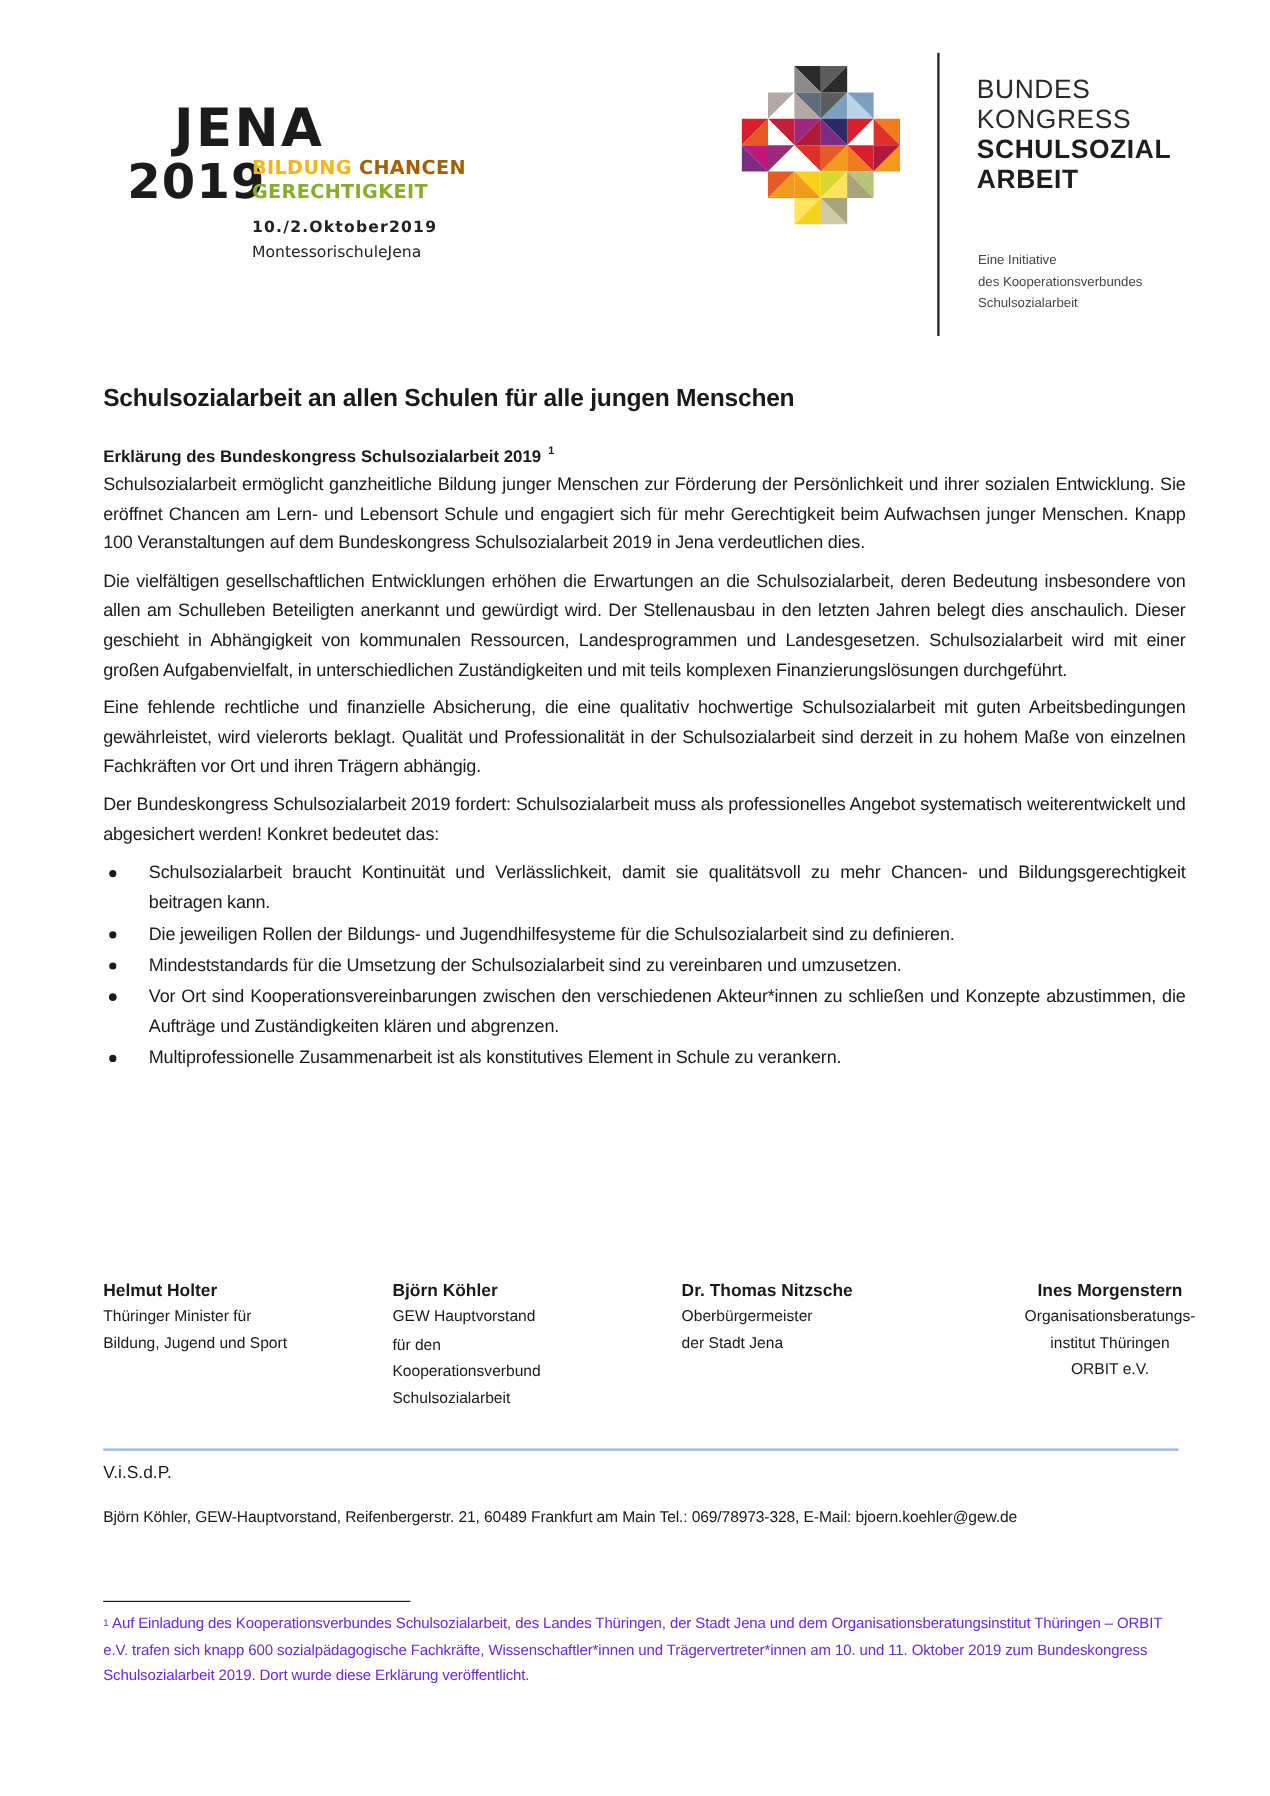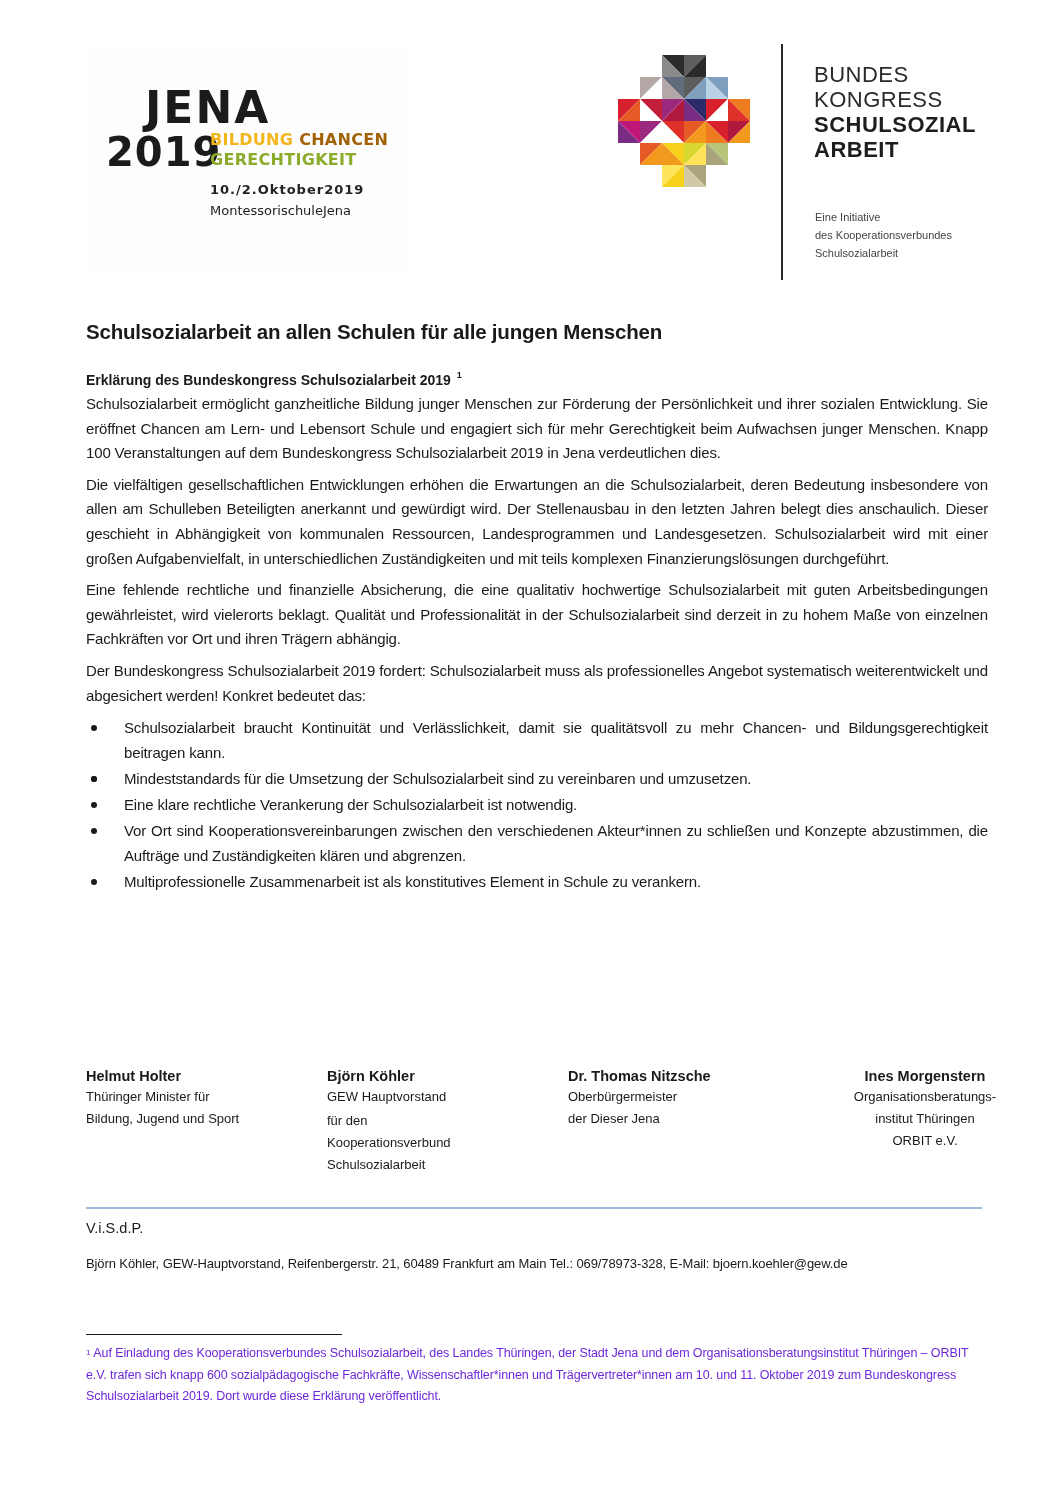--- a/index.html
+++ b/index.html
@@ -145,23 +145,23 @@
   <div class="subtitle">
     <span>Erklärung des Bundeskongress Schulsozialarbeit 2019</span>
     <sup>1</sup>
   </div>
   <p class="para p1">Schulsozialarbeit ermöglicht ganzheitliche Bildung junger Menschen zur Förderung der Persönlichkeit und ihrer sozialen Entwicklung. Sie eröffnet Chancen am Lern- und Lebensort Schule und engagiert sich für mehr Gerechtigkeit beim Aufwachsen junger Menschen. Knapp 100 Veranstaltungen auf dem Bundeskongress Schulsozialarbeit 2019 in Jena verdeutlichen dies.</p>
   <p class="para p-gap">Die vielfältigen gesellschaftlichen Entwicklungen erhöhen die Erwartungen an die Schulsozialarbeit, deren Bedeutung insbesondere von allen am Schulleben Beteiligten anerkannt und gewürdigt wird. Der Stellenausbau in den letzten Jahren belegt dies anschaulich. Dieser geschieht in Abhängigkeit von kommunalen Ressourcen, Landesprogrammen und Landesgesetzen. Schulsozialarbeit wird mit einer großen Aufgabenvielfalt, in unterschiedlichen Zuständigkeiten und mit teils komplexen Finanzierungslösungen durchgeführt.</p>
   <p class="para p-gap">Eine fehlende rechtliche und finanzielle Absicherung, die eine qualitativ hochwertige Schulsozialarbeit mit guten Arbeitsbedingungen gewährleistet, wird vielerorts beklagt. Qualität und Professionalität in der Schulsozialarbeit sind derzeit in zu hohem Maße von einzelnen Fachkräften vor Ort und ihren Trägern abhängig.</p>
   <p class="para p-gap">Der Bundeskongress Schulsozialarbeit 2019 fordert: Schulsozialarbeit muss als professionelles Angebot systematisch weiterentwickelt und abgesichert werden! Konkret bedeutet das:</p>
   <ul class="bullets">
     <li><span class="dot"></span><span>Schulsozialarbeit braucht Kontinuität und Verlässlichkeit, damit sie qualitätsvoll zu mehr Chancen- und Bildungsgerechtigkeit beitragen kann.</span></li>
+    <li><span class="dot"></span><span>Die jeweiligen Rollen der Bildungs- und Jugendhilfesysteme für die Schulsozialarbeit sind zu definieren.</span></li>
+    <li><span class="dot"></span><span>Mindeststandards für die Umsetzung der Schulsozialarbeit sind zu vereinbaren und umzusetzen.</span></li>
     <li><span class="dot"></span></li>
-    <li><span class="dot"></span><span>Mindeststandards für die Umsetzung der Schulsozialarbeit sind zu vereinbaren und umzusetzen.</span></li>
-    <li><span class="dot"></span><span>Eine klare rechtliche Verankerung der Schulsozialarbeit ist notwendig.</span></li>
     <li><span class="dot"></span><span>Vor Ort sind Kooperationsvereinbarungen zwischen den verschiedenen Akteur*innen zu schließen und Konzepte abzustimmen, die Aufträge und Zuständigkeiten klären und abgrenzen.</span></li>
     <li><span class="dot"></span><span>Multiprofessionelle Zusammenarbeit ist als konstitutives Element in Schule zu verankern.</span></li>
   </ul>
 </div>
 
 <div class="sigs">
   <div class="sig" style="left:0;">
     <div class="name">Helmut Holter</div>
     <div class="line">Thüringer Minister für</div>
     <div class="line">Bildung, Jugend und Sport</div>
@@ -169,21 +169,21 @@
   <div class="sig" style="left:241px;">
     <div class="name">Björn Köhler</div>
     <div class="line">GEW Hauptvorstand</div>
     <div class="line gap">für den</div>
     <div class="line">Kooperationsverbund</div>
     <div class="line">Schulsozialarbeit</div>
   </div>
   <div class="sig" style="left:482px;">
     <div class="name">Dr. Thomas Nitzsche</div>
     <div class="line">Oberbürgermeister</div>
-    <div class="line">der Dieser Jena</div>
+    <div class="line">der Stadt Jena</div>
   </div>
   <div class="sig" style="left:724px;text-align:center;">
     <div class="name">Ines Morgenstern</div>
     <div class="line">Organisationsberatungs-</div>
     <div class="line">institut Thüringen</div>
     <div class="line">ORBIT e.V.</div>
   </div>
 </div>
 
 <div class="hrule" id="hrule" style="background: rgb(157, 187, 222);"></div>

